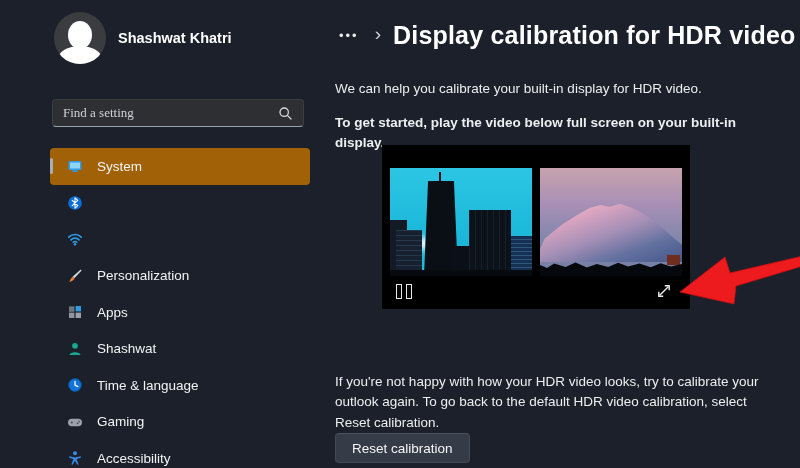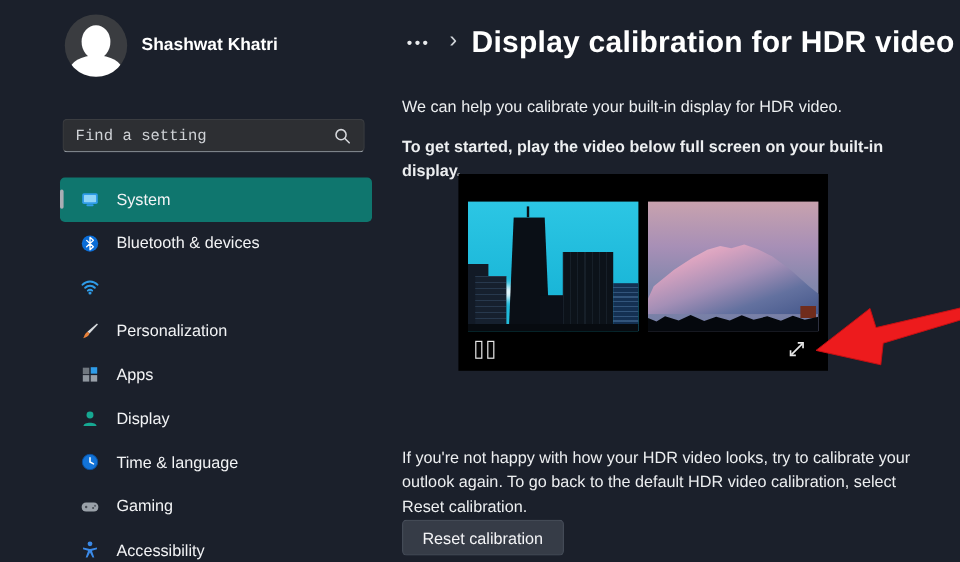--- a/index.html
+++ b/index.html
@@ -20,31 +20,31 @@
   .user-name { font-size:14.5px; font-weight:700; color:#fff; line-height:1.25; }
   .user-email { font-size:11px; color:#c9ccd1; line-height:1.3; }
 
   .searchbox {
     position:absolute; left:12px; top:99px; width:252px; height:28px;
     background:#2d2f33; border:1px solid #3b3d41; border-bottom:1.5px solid #9aa0a7;
     border-radius:4px; display:flex; align-items:center; padding:0 10px; gap:8px;
   }
   .searchbox input {
     flex:1; background:transparent; border:none; outline:none;
-    font-family:Liberation Mono, monospace; font-size:13px; color:#e6e8ea;
+    font-family:Liberation Serif, serif; font-size:13px; color:#e6e8ea;
   }
   .searchbox input::placeholder { color:#cfd2d6; opacity:1; }
   .search-glyph { flex:0 0 auto; display:flex; }
 
   .nav { position:absolute; left:10px; top:148px; width:260px; display:flex; flex-direction:column; }
   .nav-item {
     position:relative; height:36.5px; border-radius:4px;
     display:flex; align-items:center; gap:14px; padding-left:17px; cursor:pointer;
   }
-  .nav-item.selected { background:#0f766e; }
+  .nav-item.selected { background:#a16207; }
   .nav-item.selected .pill {
     position:absolute; left:0px; top:10px; width:3px; height:16px;
     border-radius:2px; background:#a9aeb5;
   }
   .nav-icon { width:16px; height:16px; flex:0 0 auto; display:flex; }
   .nav-label { font-size:13.5px; color:#f2f3f5; }
 
   
   .main { position:absolute; left:280px; top:0; width:520px; height:468px; }
   .breadcrumb { position:absolute; left:15px; top:17px; display:flex; align-items:center; gap:12px; height:36px; }
@@ -148,21 +148,20 @@
         <span class="nav-label">System</span>
       </div>
 
       <div class="nav-item">
         <span class="nav-icon">
           <svg width="16" height="16" viewBox="0 0 16 16">
             <circle cx="8" cy="8" r="6.8" fill="#0a6cd6"></circle>
             <path d="M8 2.8 V13.2 M8 2.8 L10.8 5.3 L5.2 10.7 M8 13.2 L10.8 10.7 L5.2 5.3" stroke="#fff" stroke-width="1.1" fill="none" stroke-linejoin="round" stroke-linecap="round"></path>
           </svg>
         </span>
-        <span class="nav-label">Bluetooth &amp; devices</span>
       </div>
 
       <div class="nav-item">
         <span class="nav-icon">
           <svg width="16" height="16" viewBox="0 0 16 16">
             <path d="M1.8 6.2 A8.5 8.5 0 0 1 14.2 6.2" stroke="#2f9ce8" stroke-width="1.7" fill="none" stroke-linecap="round"></path>
             <path d="M4 8.8 A5.5 5.5 0 0 1 12 8.8" stroke="#2f9ce8" stroke-width="1.7" fill="none" stroke-linecap="round"></path>
             <path d="M6.2 11.2 A2.5 2.5 0 0 1 9.8 11.2" stroke="#2f9ce8" stroke-width="1.6" fill="none" stroke-linecap="round"></path>
             <circle cx="8" cy="13.2" r="1.3" fill="#2f9ce8"></circle>
           </svg>
@@ -191,21 +190,21 @@
         <span class="nav-label">Apps</span>
       </div>
 
       <div class="nav-item">
         <span class="nav-icon">
           <svg width="16" height="16" viewBox="0 0 16 16">
             <circle cx="8" cy="4.8" r="2.9" fill="#16a892"></circle>
             <path d="M2.6 14 C2.6 10.4 13.4 10.4 13.4 14 Z" fill="#16a892"></path>
           </svg>
         </span>
-        <span class="nav-label">Display</span>
+        <span class="nav-label">Shashwat</span>
       </div>
 
       <div class="nav-item">
         <span class="nav-icon">
           <svg width="16" height="16" viewBox="0 0 16 16">
             <circle cx="8" cy="8" r="6.4" fill="#1273d8"></circle>
             <circle cx="8" cy="8" r="6.4" fill="none" stroke="#0a4f9e" stroke-width="0.8"></circle>
             <path d="M8 4.4 V8 L10.9 9.6" stroke="#fff" stroke-width="1.3" fill="none" stroke-linecap="round"></path>
           </svg>
         </span>

